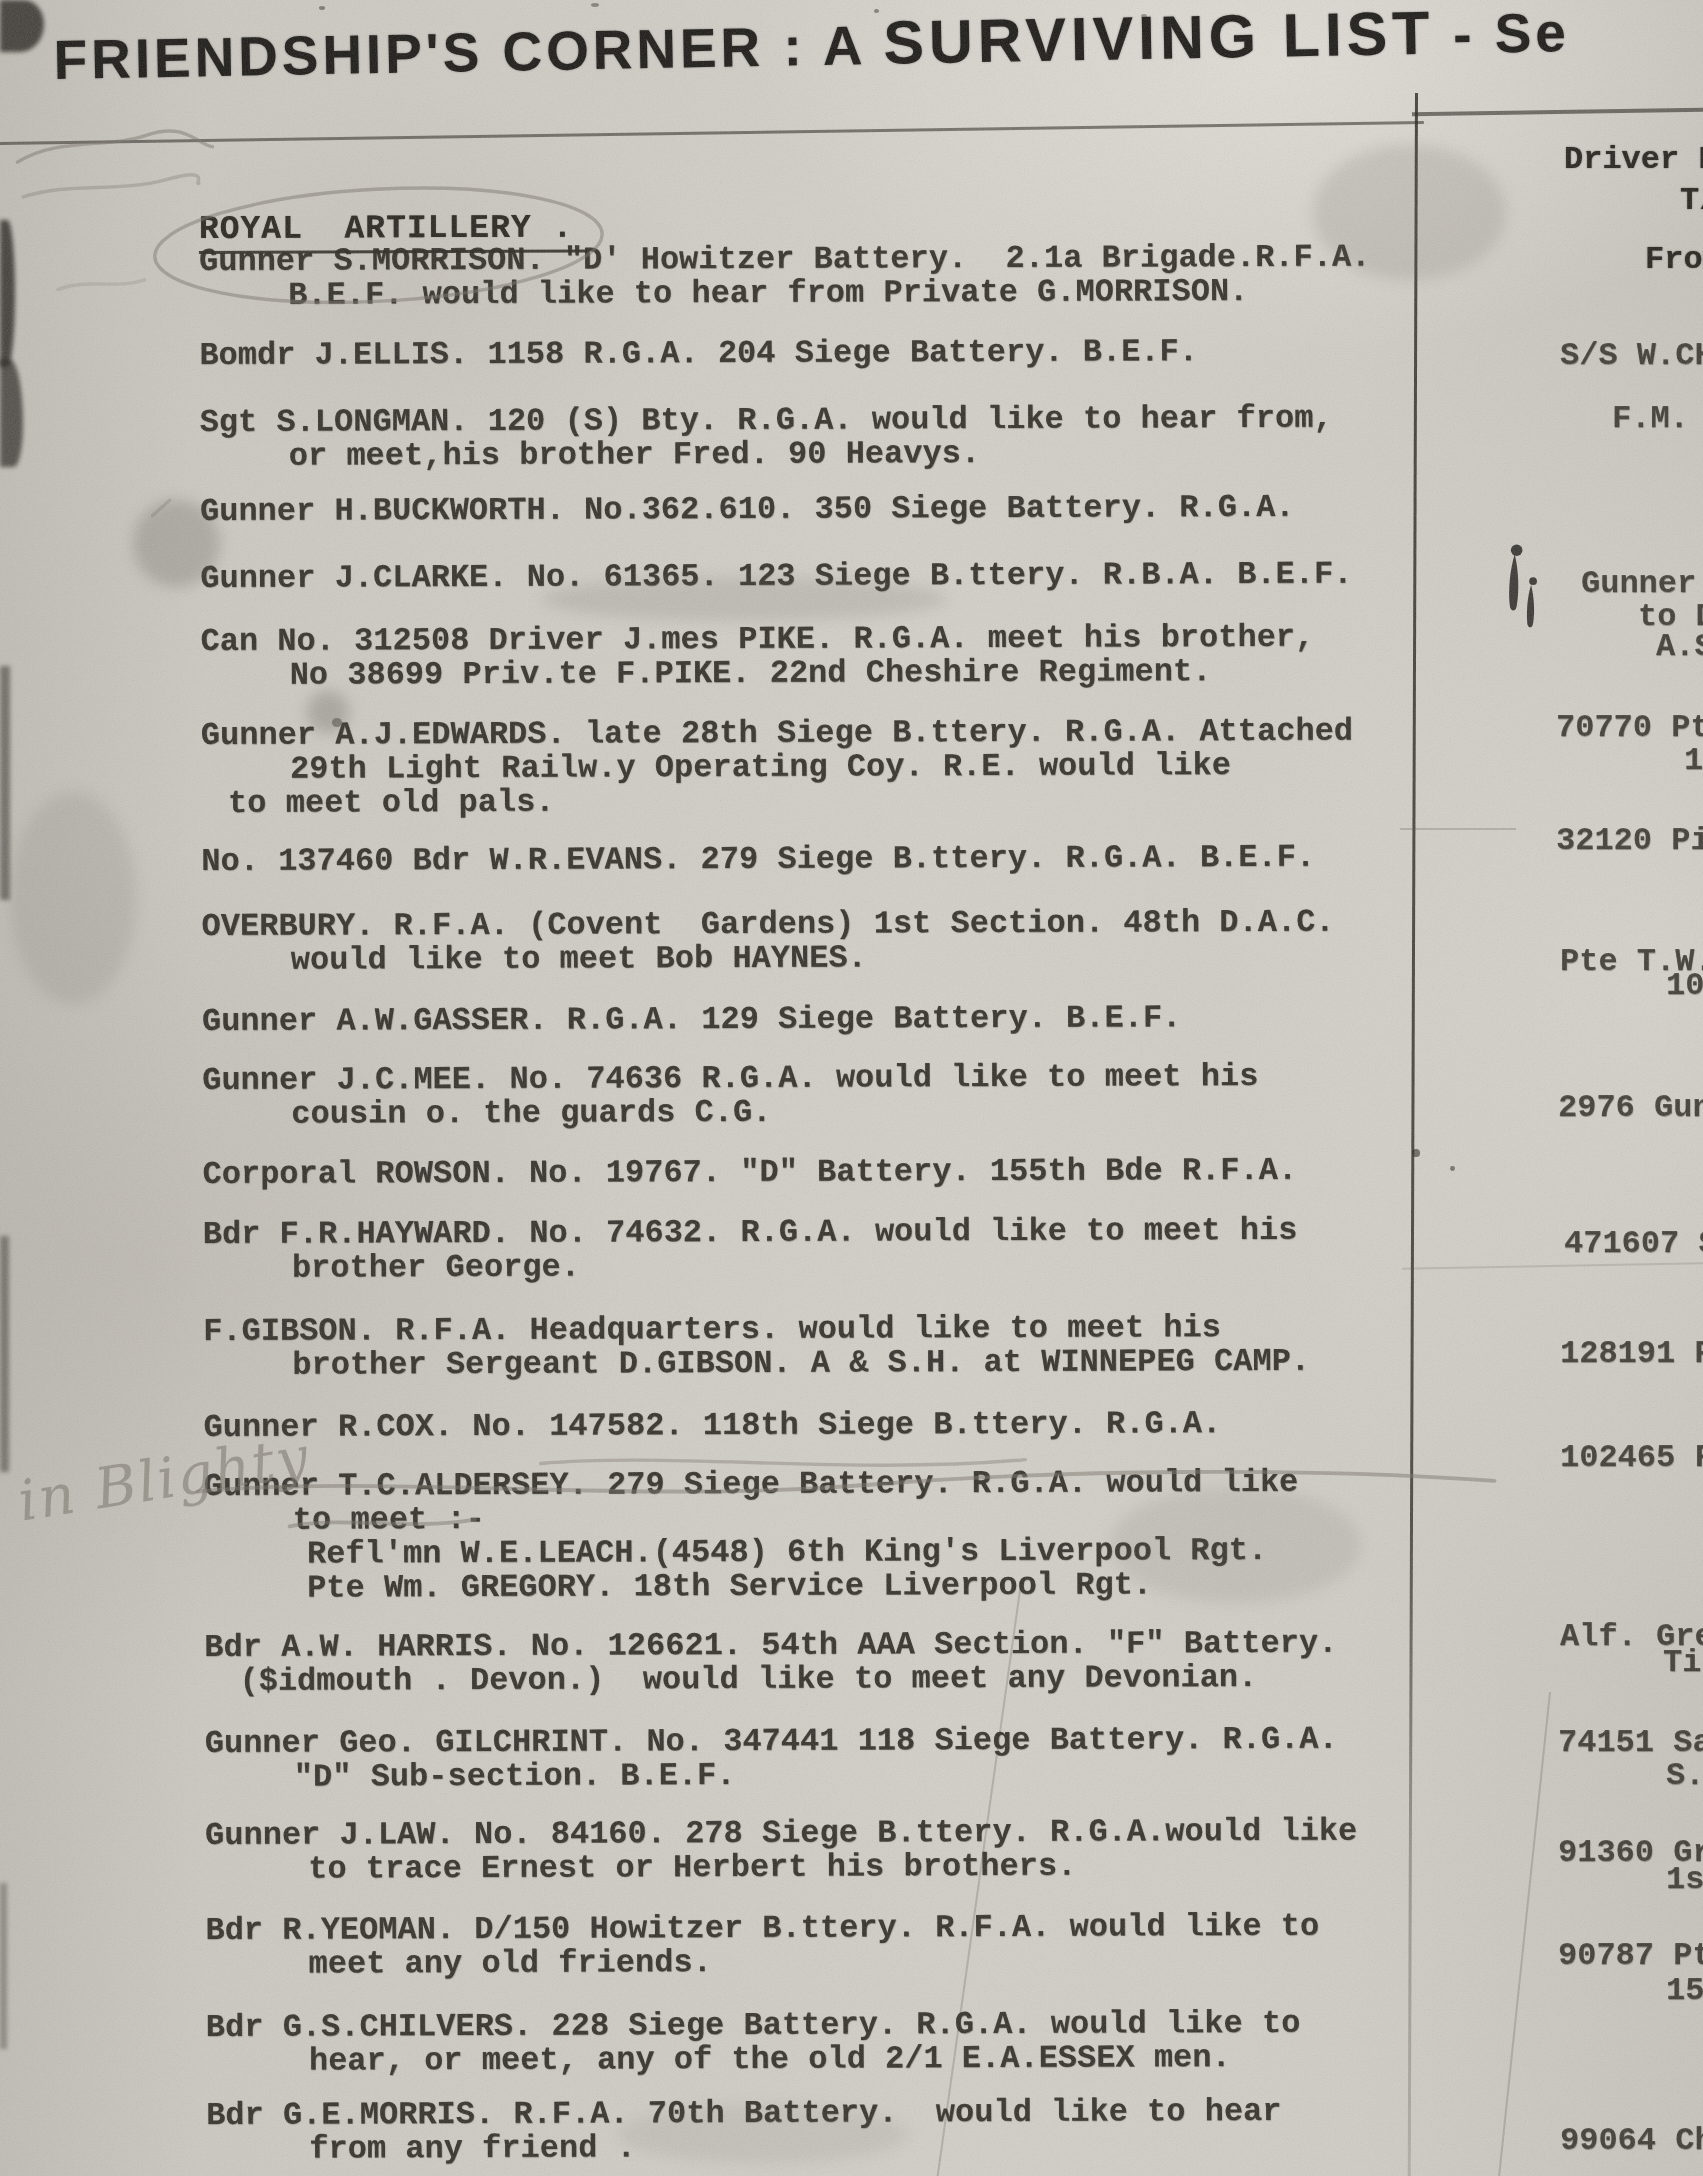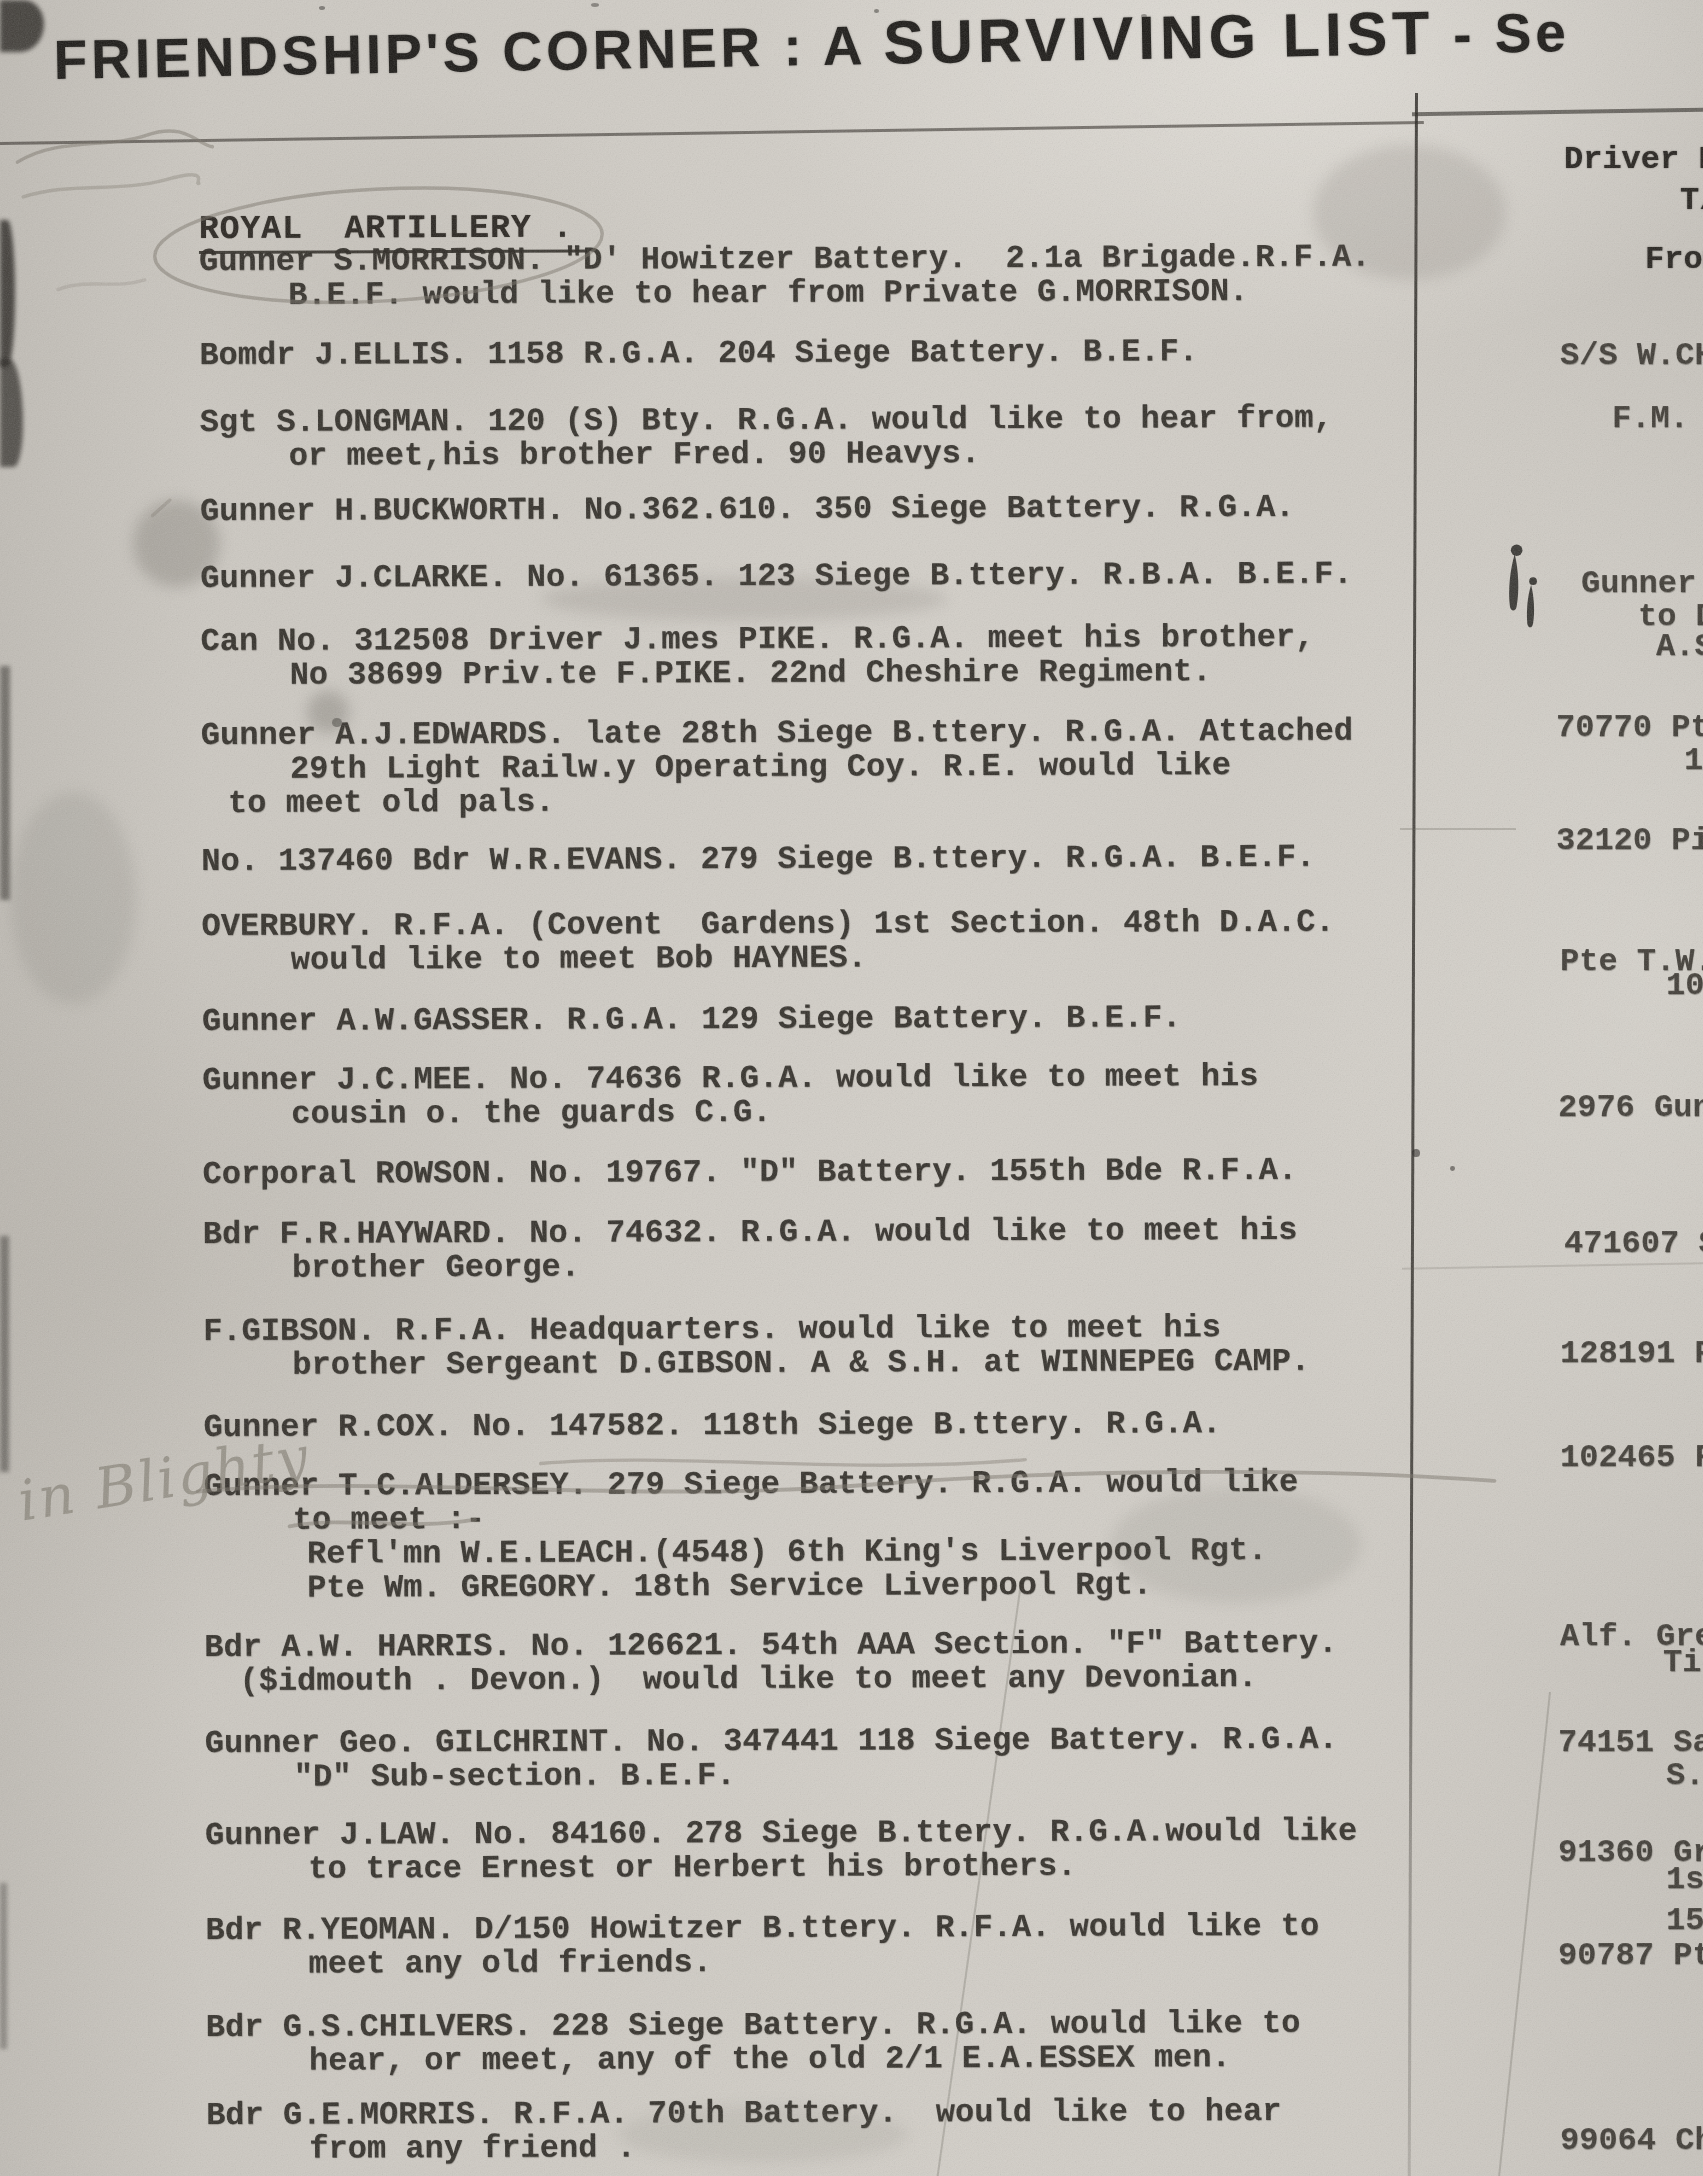--- a/index.html
+++ b/index.html
@@ -183,21 +183,21 @@
   <div class="frag" style="left:1564px;top:1225px;">471607 S</div>
   <div class="frag" style="left:1560px;top:1335px;">128191 P</div>
   <div class="frag" style="left:1560px;top:1439px;">102465 F</div>
   <div class="frag" style="left:1560px;top:1618px;">Alf. Gre</div>
   <div class="frag" style="left:1663px;top:1644px;">Tic</div>
   <div class="frag" style="left:1558px;top:1724px;">74151 Sa</div>
   <div class="frag" style="left:1666px;top:1757px;">S.</div>
   <div class="frag" style="left:1558px;top:1834px;">91360 Gr</div>
   <div class="frag" style="left:1666px;top:1861px;">1s</div>
   <div class="frag" style="left:1558px;top:1937px;">90787 Pt</div>
-  <div class="frag" style="left:1666px;top:1902px;">15</div>
+  <div class="frag" style="left:1666px;top:1972px;">15</div>
   <div class="frag" style="left:1560px;top:2122px;">99064 Ch</div>
 </div>
 
 <div class="pencil-note">in Blighty</div>
 
 <svg class="pencil-svg" width="1703" height="2176" viewBox="0 0 1764 2254">
   <g fill="none" stroke="rgba(122,116,105,.5)" stroke-width="3.5" stroke-linecap="round">
     <ellipse cx="392" cy="254" rx="232" ry="58" transform="rotate(-3 392 254)"></ellipse>
     <path d="M18,168 C60,142 112,154 152,140 S 205,150 220,152"></path>
     <path d="M24,204 C72,188 122,200 172,186 S 200,192 206,190" opacity=".7"></path>

